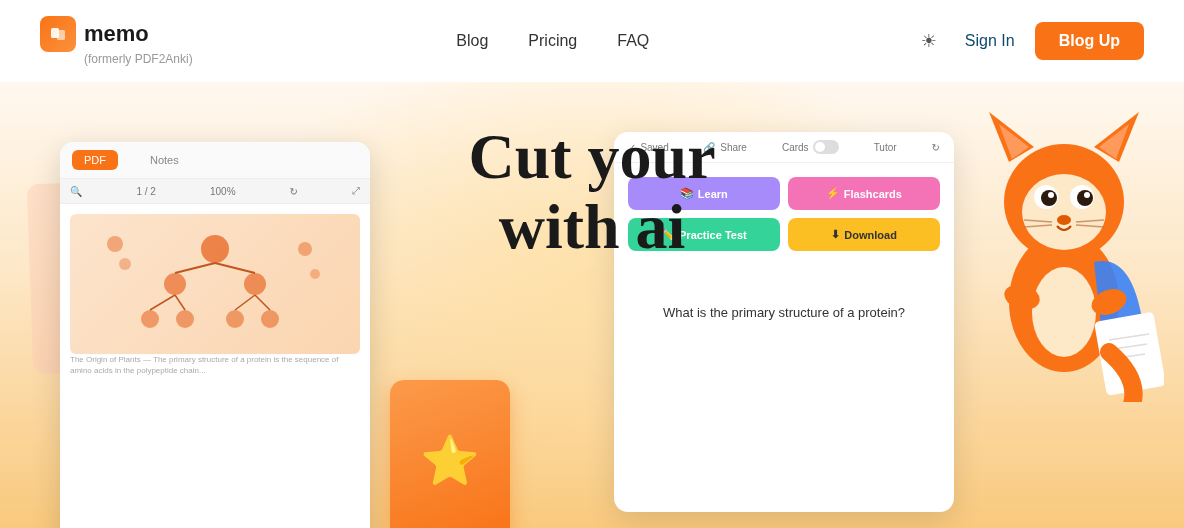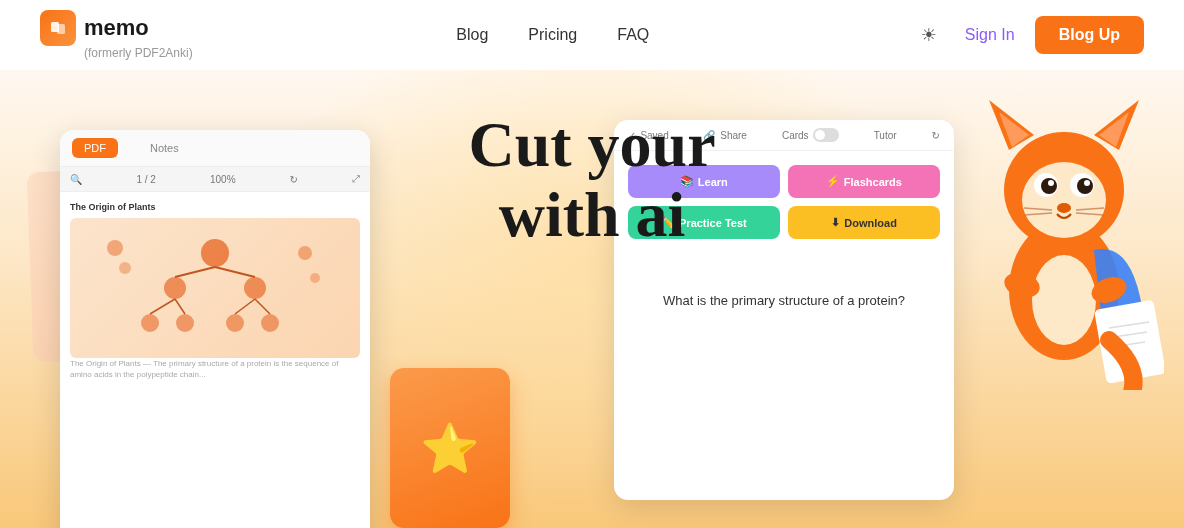--- a/index.html
+++ b/index.html
@@ -11,21 +11,21 @@
       overflow: hidden;
       position: relative;
     }
 
     
     .navbar {
       display: flex;
       align-items: center;
       justify-content: space-between;
       padding: 0 40px;
-      height: 70px;
+      height: 82px;
       background: #fff;
       position: relative;
       z-index: 10;
     }
     .logo-area {
       display: flex;
       flex-direction: column;
     }
     .logo-row {
       display: flex;
@@ -75,21 +75,21 @@
       height: 32px;
       display: flex;
       align-items: center;
       justify-content: center;
       cursor: pointer;
       color: #555;
       font-size: 18px;
     }
     .sign-in-btn {
       font-size: 16px;
-      color: #8b5cf6;
+      color: #0c4a6e;
       cursor: pointer;
       background: none;
       border: none;
       font-family: inherit;
     }
     .sign-up-btn {
       background: #f97316;
       color: white;
       border: none;
       border-radius: 8px;
@@ -379,21 +379,20 @@
       <span class="pdf-tab">Notes</span>
     </div>
     <div class="pdf-toolbar">
       <span>🔍</span>
       <span>1 / 2</span>
       <span>100%</span>
       <span>↻</span>
       <span>⤢</span>
     </div>
     <div class="pdf-content">
-      <div class="pdf-title">The Origin of Plants</div>
       <div class="pdf-image-placeholder">
 
         <svg width="240" height="130" viewBox="0 0 240 130">
 
           <circle cx="120" cy="30" r="14" fill="#e86b2a" opacity="0.8"></circle>
           <circle cx="80" cy="65" r="11" fill="#e86b2a" opacity="0.7"></circle>
           <circle cx="160" cy="65" r="11" fill="#e86b2a" opacity="0.7"></circle>
           <circle cx="55" cy="100" r="9" fill="#e86b2a" opacity="0.6"></circle>
           <circle cx="90" cy="100" r="9" fill="#e86b2a" opacity="0.6"></circle>
           <circle cx="140" cy="100" r="9" fill="#e86b2a" opacity="0.6"></circle>

